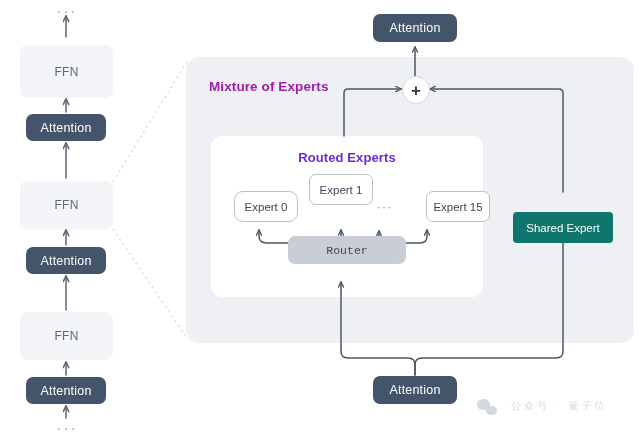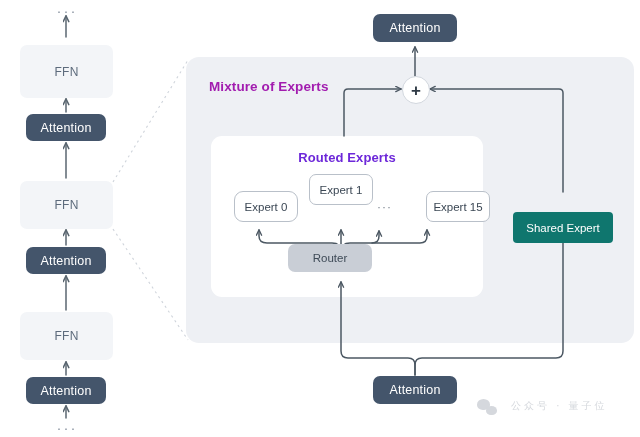--- a/index.html
+++ b/index.html
@@ -149,21 +149,21 @@
   <div class="node attn" style="left:373px;top:376px;width:84px;height:28px;">Attention</div>
 
   <div class="node expert" style="left:234px;top:191px;width:64px;height:31px;border-radius:9px;">Expert 0</div>
 
   <div class="node expert" style="left:309px;top:174px;width:64px;height:31px;">Expert 1</div>
 
   <div class="node ell" style="left:374px;top:191px;width:21px;height:31px;">···</div>
 
   <div class="node expert" style="left:395px;top:191px;width:64px;height:31px;margin-left:31px;">Expert 15</div>
 
-  <div class="node router" style="left:288px;top:244px;width:84px;height:28px;">Router</div>
+  <div class="node router" style="left:288px;top:236px;width:118px;height:28px;font-family:Liberation Mono, monospace;">Router</div>
 
   <div class="node shared" style="left:513px;top:192px;width:100px;height:31px;">Shared Expert</div>
 
   <div class="watermark" style="left:477px;top:399px;">
     <span class="wechat">
       <i class="b1"></i>
         <i class="b2"></i>
     </span>
     <span>公众号 · 量子位</span>
   </div>

